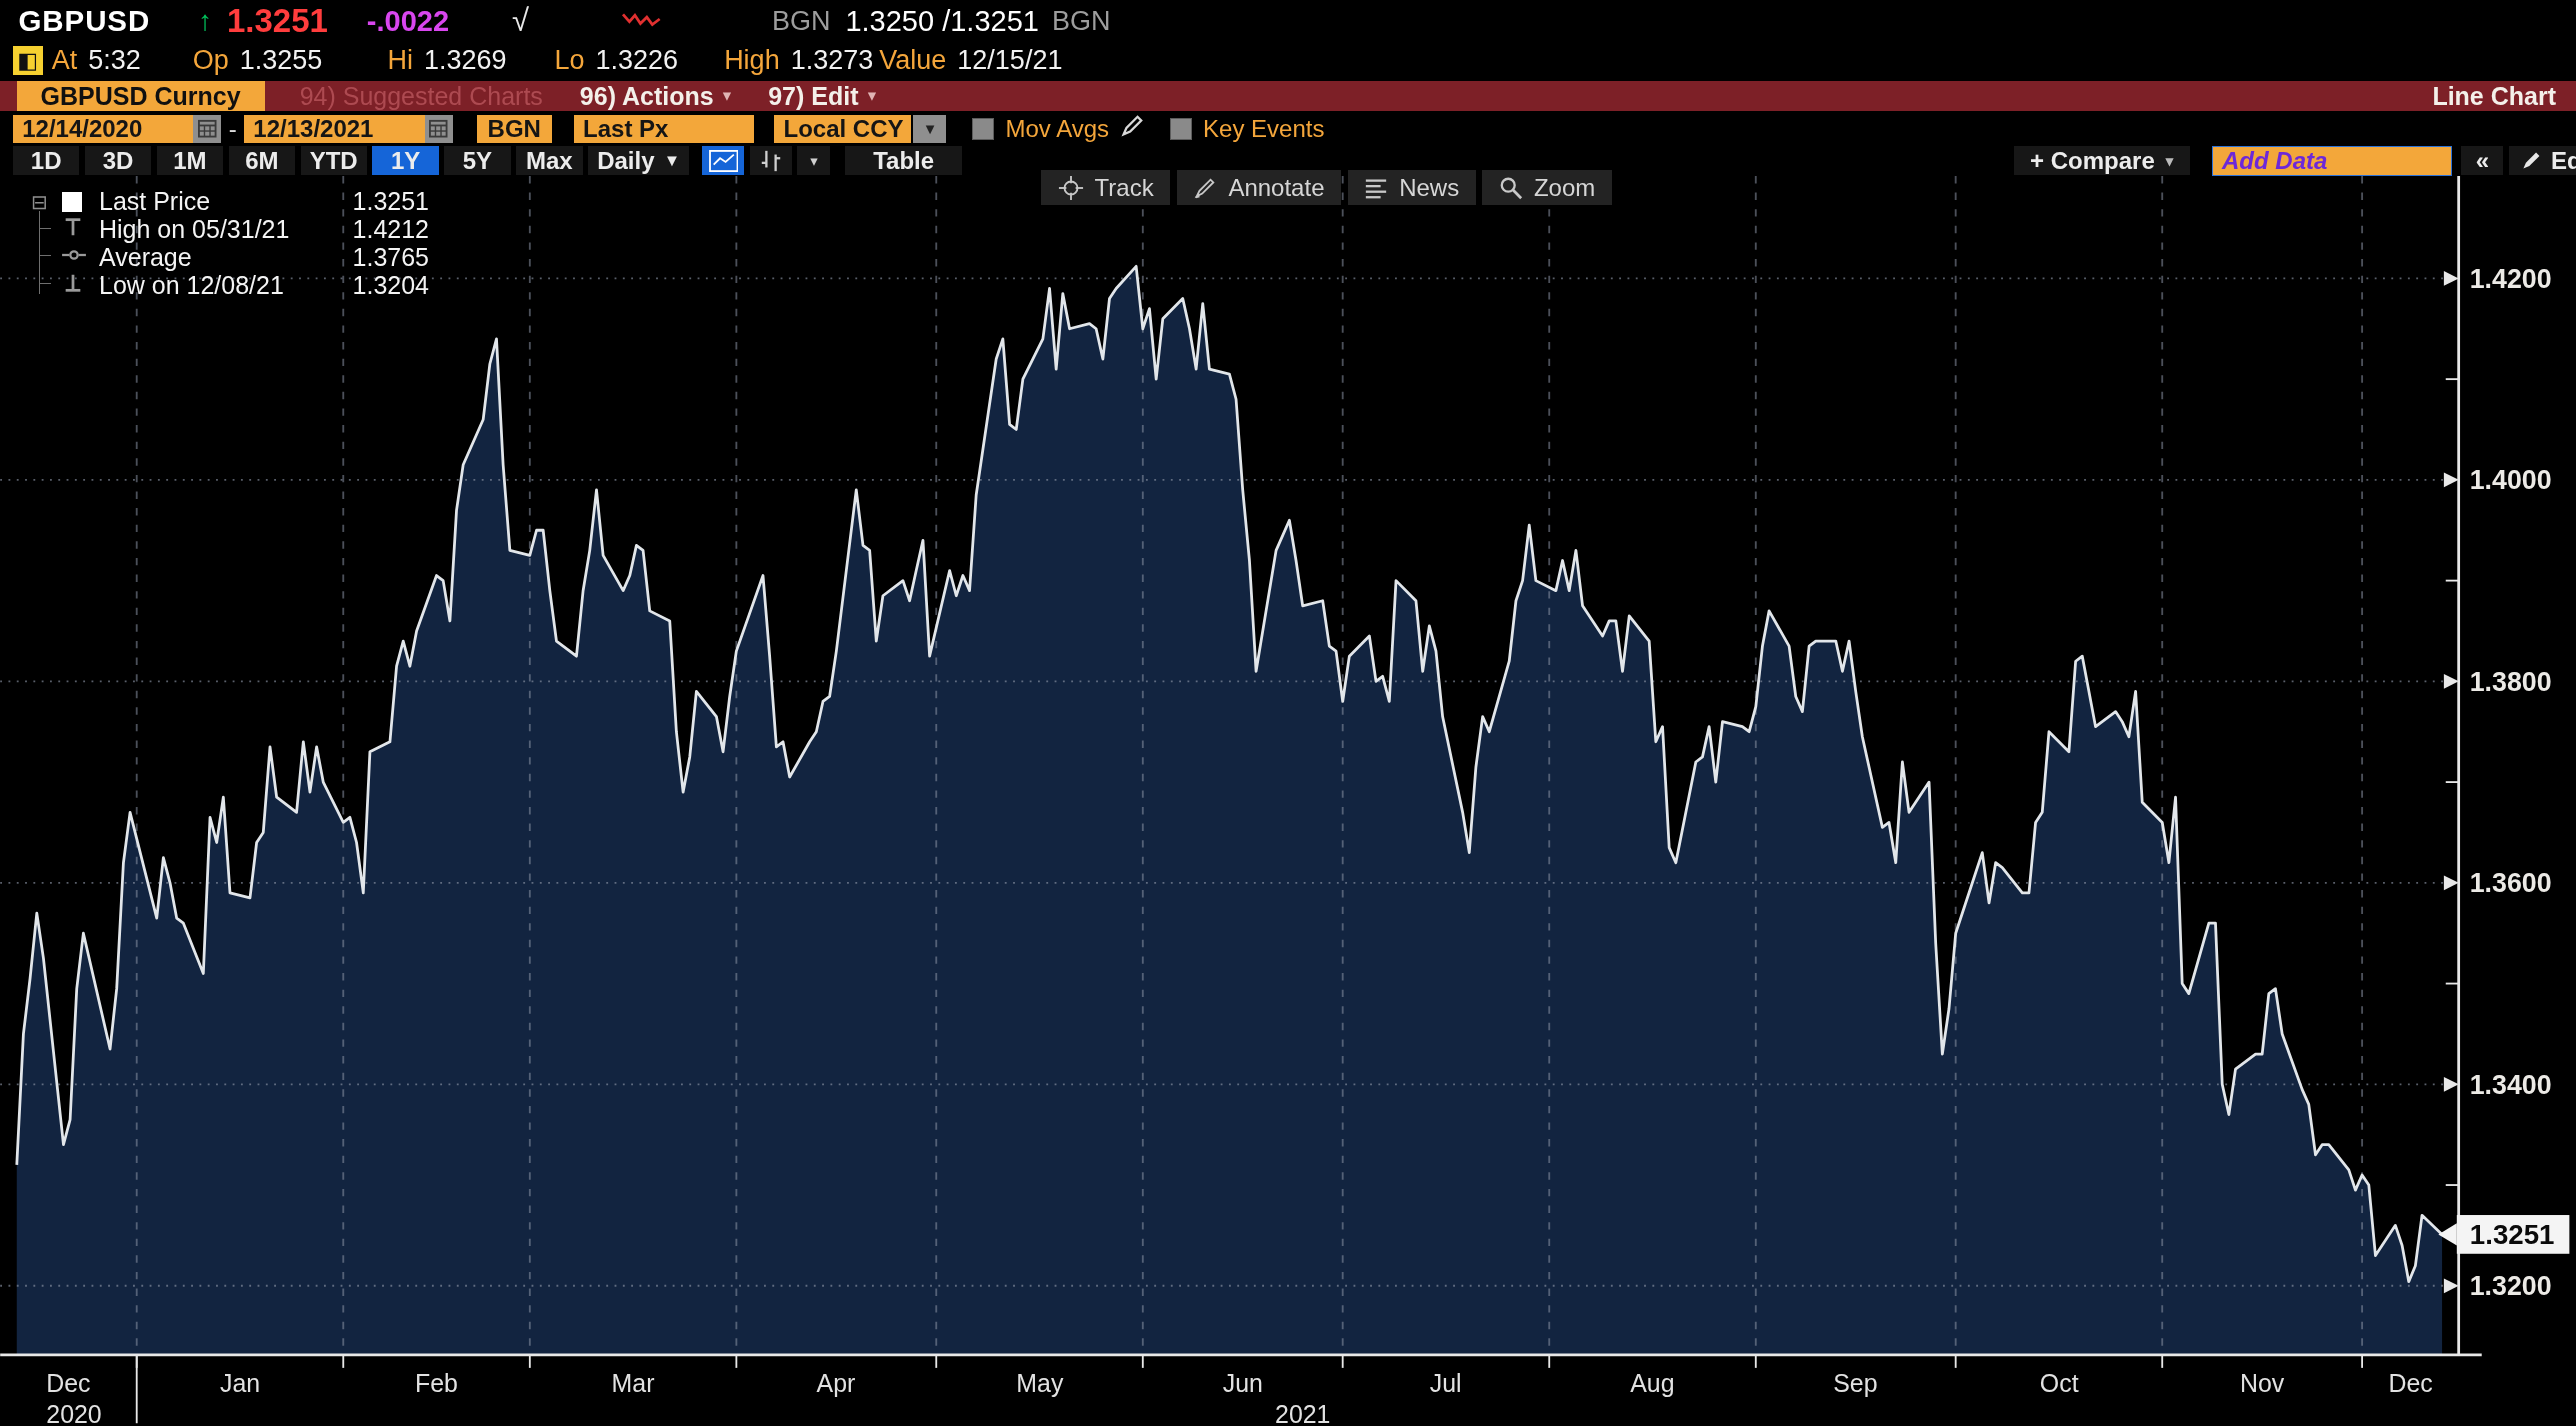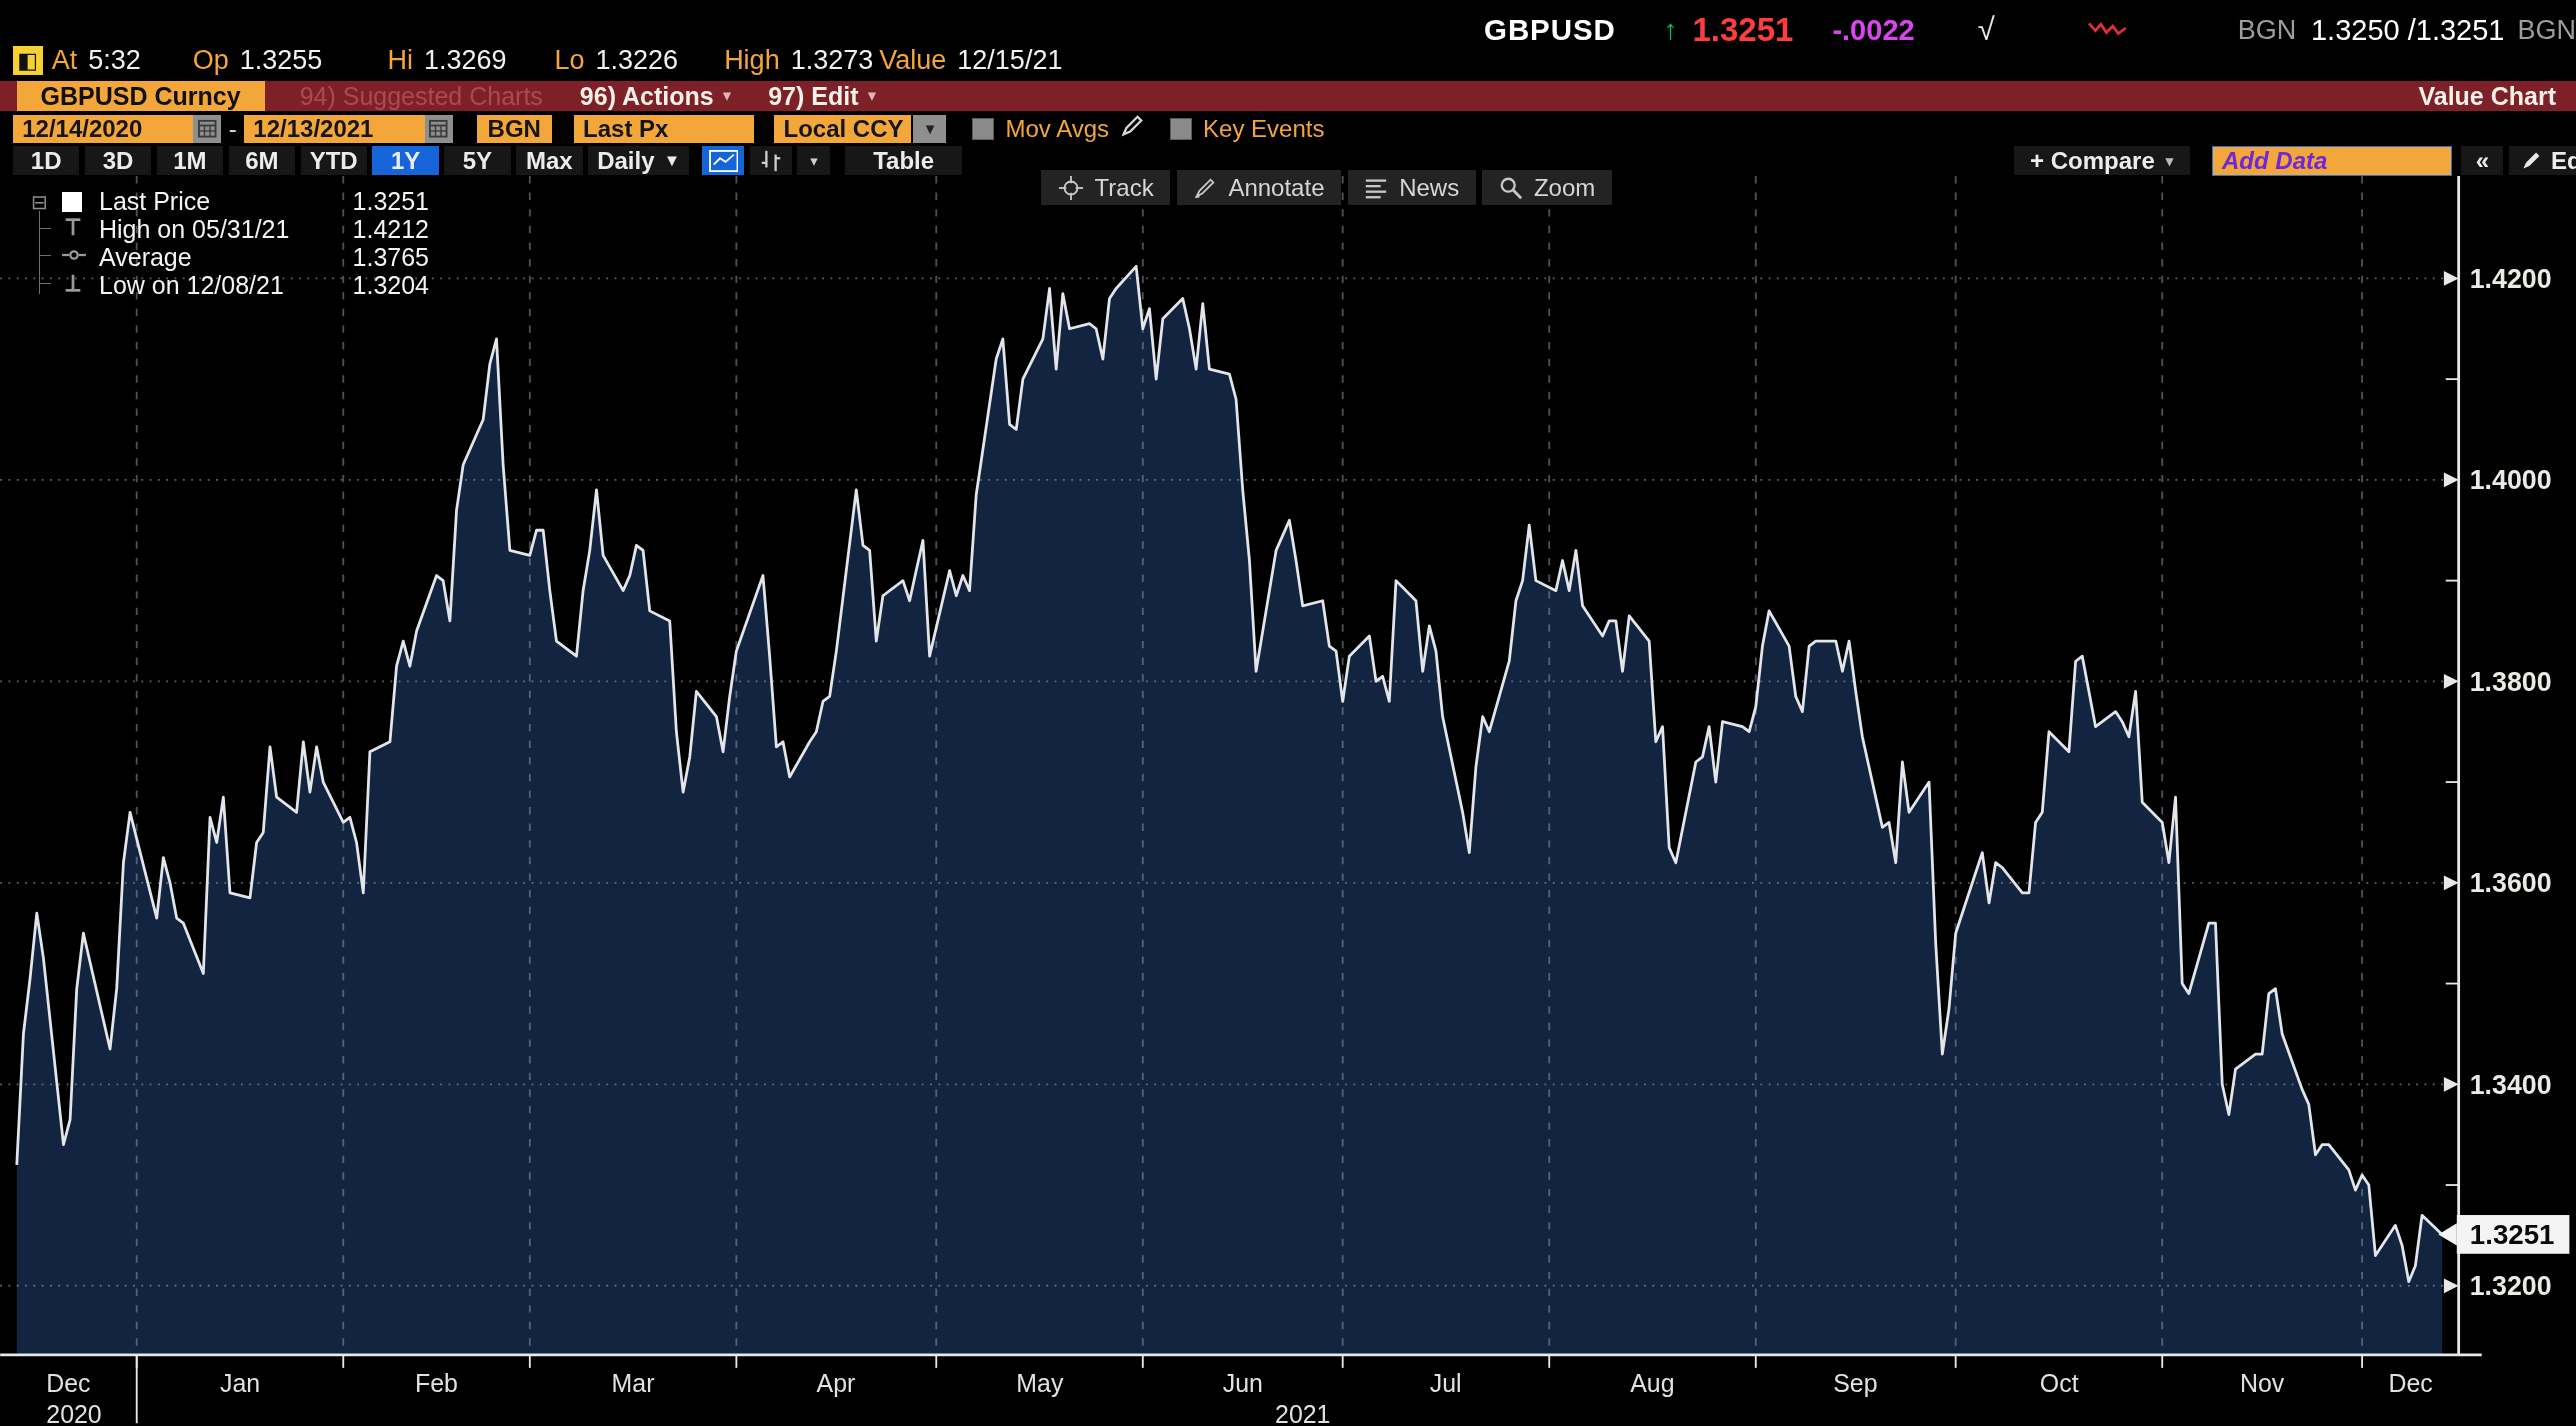--- a/index.html
+++ b/index.html
@@ -1,21 +1,21 @@
 <!DOCTYPE html>
 <html style="font-size:14.8px"><head>
 <meta charset="utf-8">
 <style>
   html,body{margin:0;padding:0;background:#000;}
   .screen{position:relative;width:2576px;height:1426px;background:#000;overflow:hidden;
           font-family:"Liberation Sans",sans-serif;color:#fff;}
   .row{position:absolute;left:0;right:0;display:flex;align-items:center;white-space:nowrap;}
 
   
-  #r1{top:9px;height:42px;font-size:27px;justify-content:flex-end;}
+  #r1{top:0;height:42px;font-size:27px;}
   #r1 .sym{margin-left:18.5px;font-size:29.5px;font-weight:bold;letter-spacing:0.9px;}
   #r1 .uparrow{margin-left:48px;color:#00c35c;font-size:28px;font-weight:bold;}
   #r1 .last{margin-left:14.8px;color:#ff3d3d;font-size:33px;font-weight:bold;}
   #r1 .chg{margin-left:39px;color:#d946ef;font-size:29px;font-weight:bold;}
   #r1 .check{margin-left:63px;color:#e8e8e8;font-size:31px;}
   #r1 .spark{margin-left:92px;}
   #r1 .gry{color:#9d9d9d;}
   #r1 .bgn1{margin-left:103px;}
   #r1 .ba{margin-left:14.8px;font-size:29px;}
   #r1 .bgn2{margin-left:13px;}
@@ -116,21 +116,21 @@
     <span class="oval">12/15/21</span>
   </div>
 
   <div class="row" id="r3">
     <span class="sectab">GBPUSD Curncy</span>
     <span class="dimitem">94) Suggested Charts</span>
     <span class="mitem">96) Actions</span>
     <span class="mcaret">▾</span>
     <span class="mitem">97) Edit</span>
     <span class="mcaret">▾</span>
-    <span class="linechart-lbl">Value Chart</span>
+    <span class="linechart-lbl">Line Chart</span>
   </div>
 
   <div class="row" id="r4">
     <span class="ofield" style="margin-left:13px;width:162px">12/14/2020</span>
     <span class="calbtn">
       <svg width="18.5" height="18.5" viewBox="0 0 20 20">
           <rect x="1" y="2" width="18" height="17" fill="none" stroke="#3a3a3a" stroke-width="2"></rect>
           <line x1="1" y1="7" x2="19" y2="7" stroke="#3a3a3a" stroke-width="2"></line>
           <line x1="7" y1="7" x2="7" y2="19" stroke="#3a3a3a" stroke-width="1.5"></line>
           <line x1="13" y1="7" x2="13" y2="19" stroke="#3a3a3a" stroke-width="1.5"></line>

